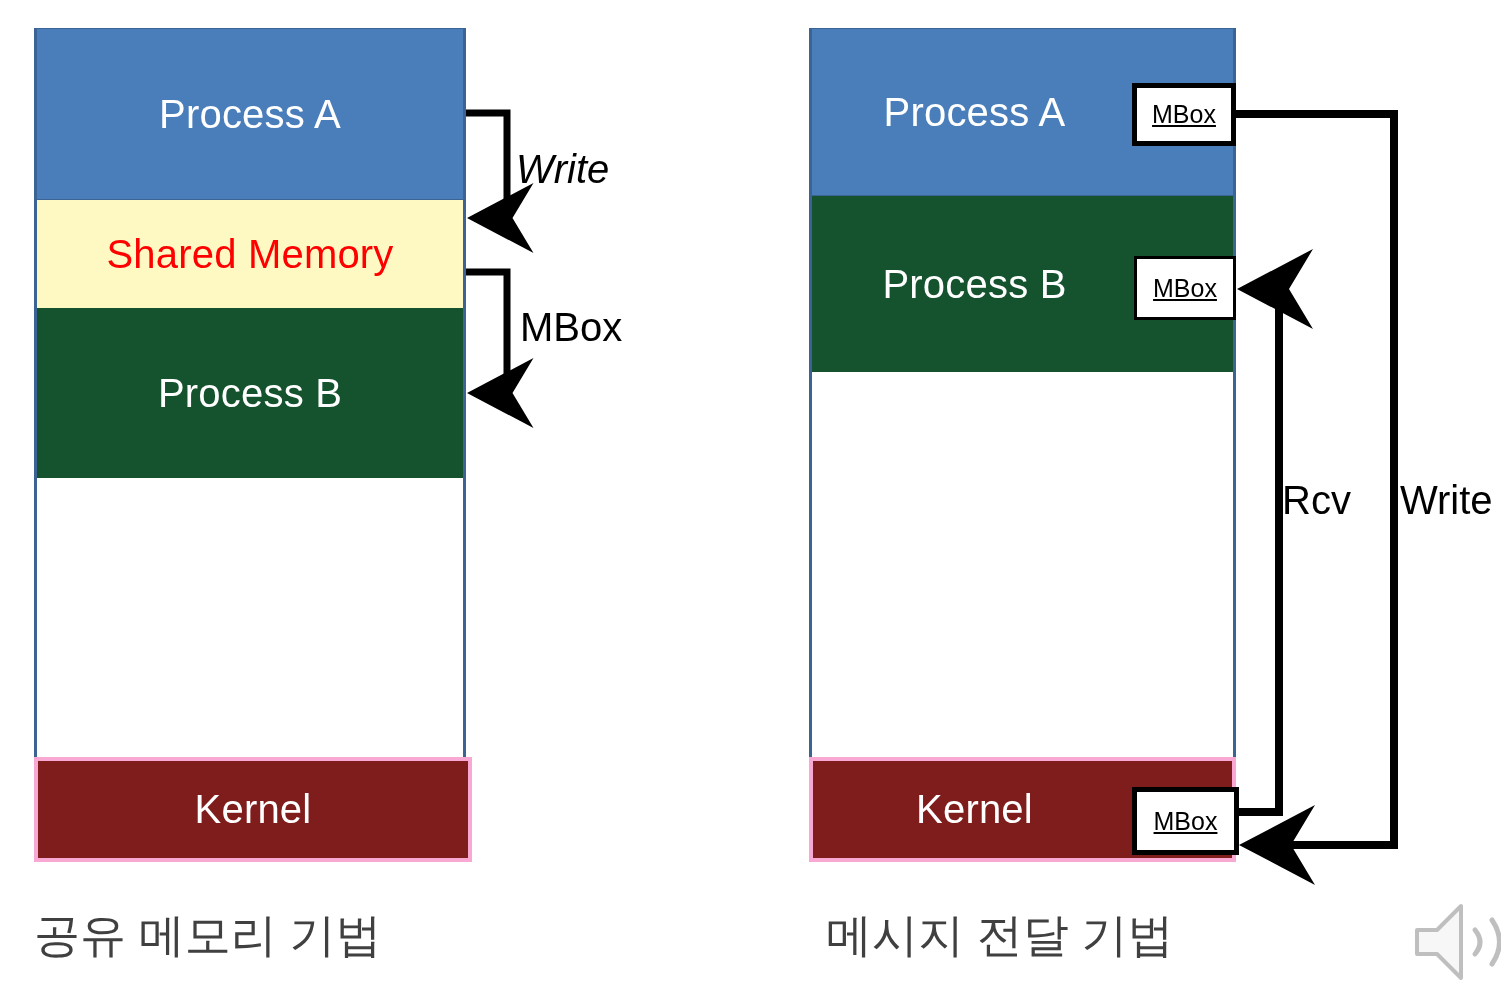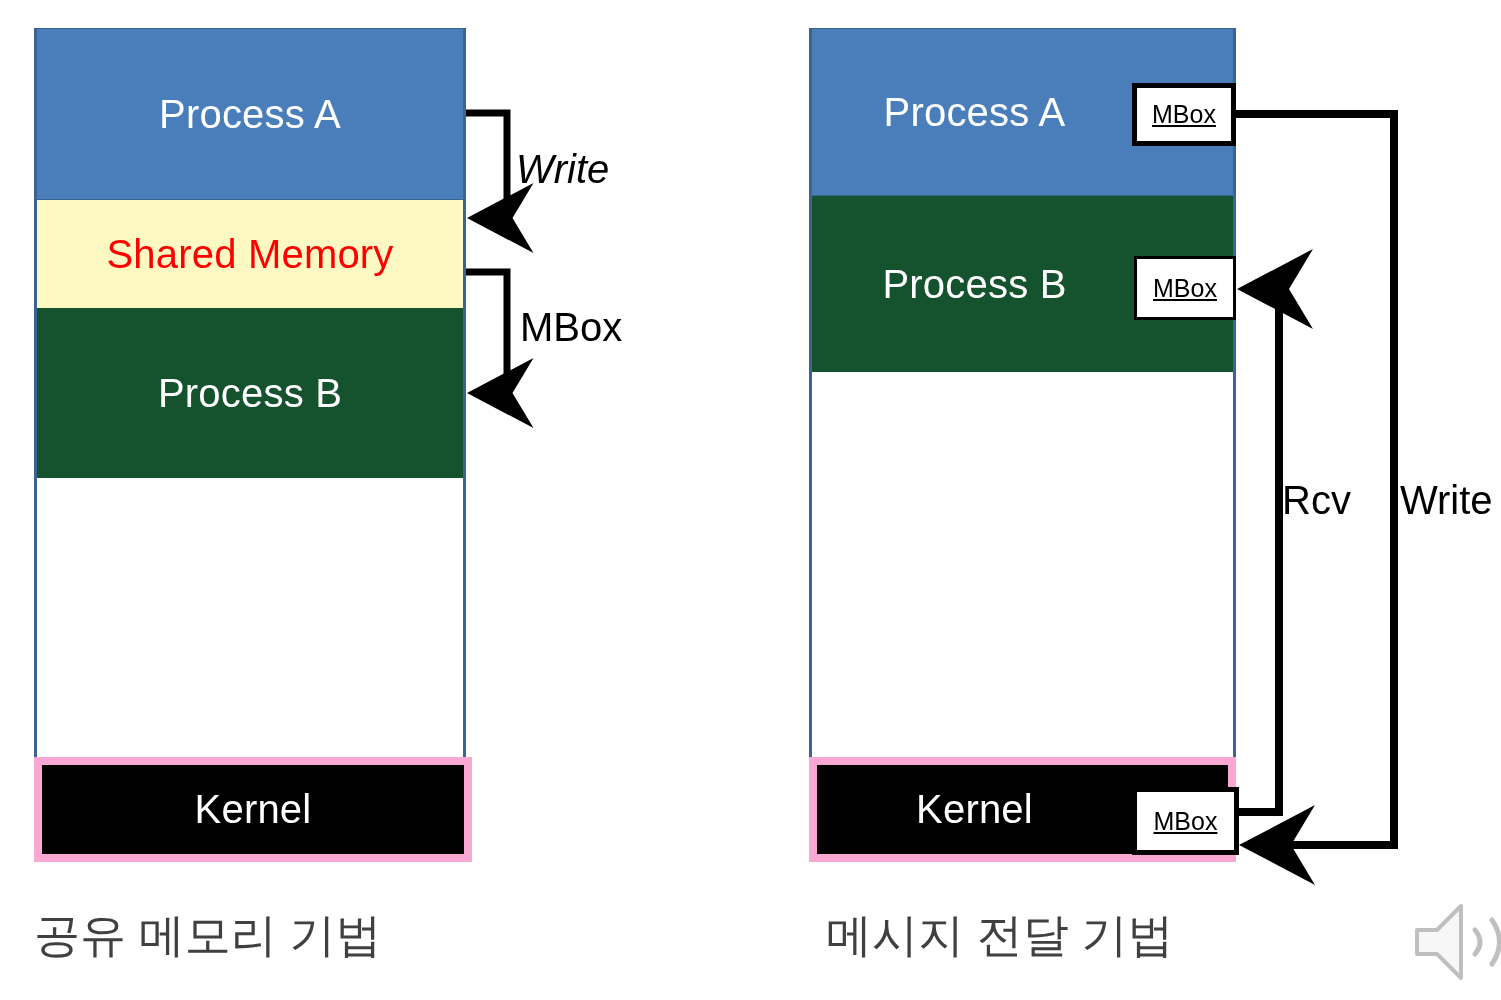--- a/index.html
+++ b/index.html
@@ -48,22 +48,22 @@
     color: #ff0000;
   }
   .block-proc-b {
     background: #14532d;
     color: #ffffff;
   }
   .block-empty {
     background: #ffffff;
   }
   .block-kernel {
-    background: #000000;
-    border: 8px solid #f9a8d4;
+    background: #7f1d1d;
+    border: 4px solid #f9a8d4;
     color: #ffffff;
   }
   .col-outline {
     position: absolute;
     box-sizing: border-box;
     border-left: 3px solid #3b6394;
     border-right: 3px solid #3b6394;
     pointer-events: none;
   }
   

